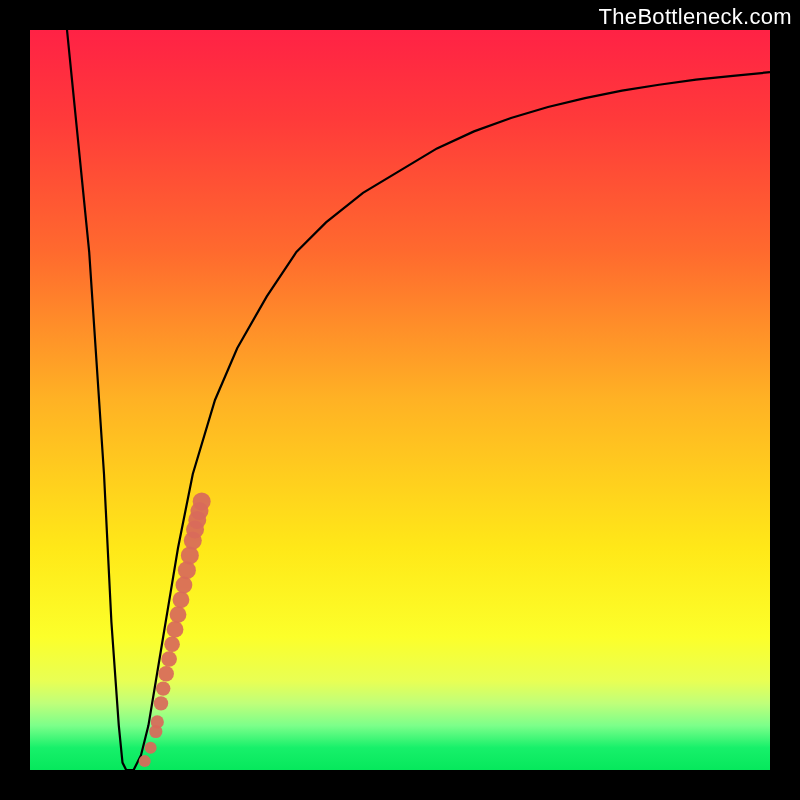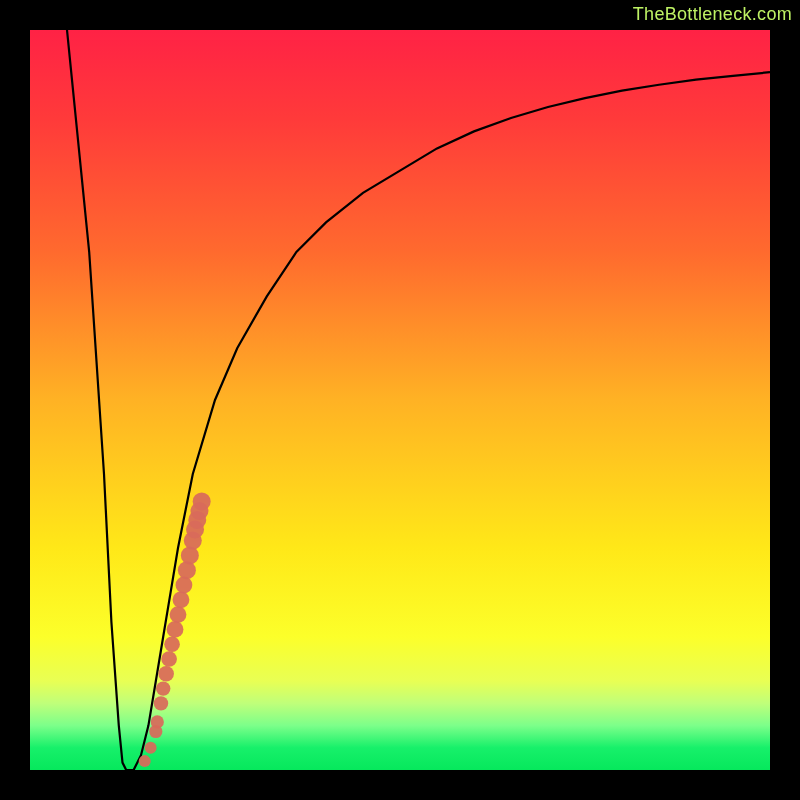--- a/index.html
+++ b/index.html
@@ -49,22 +49,22 @@
     position: absolute;
     left: 0; top: 0;
     width: 740px;
     height: 740px;
     pointer-events: none;
   }
   .watermark {
     position: absolute;
     top: 4px;
     right: 8px;
-    color: #bef264;
-    font-size: 18px;
+    color: #ffffff;
+    font-size: 22px;
     font-weight: 500;
     letter-spacing: 0.3px;
     user-select: none;
   }
 </style>
 </head>
 <body>
 
 <div class="frame">
 

